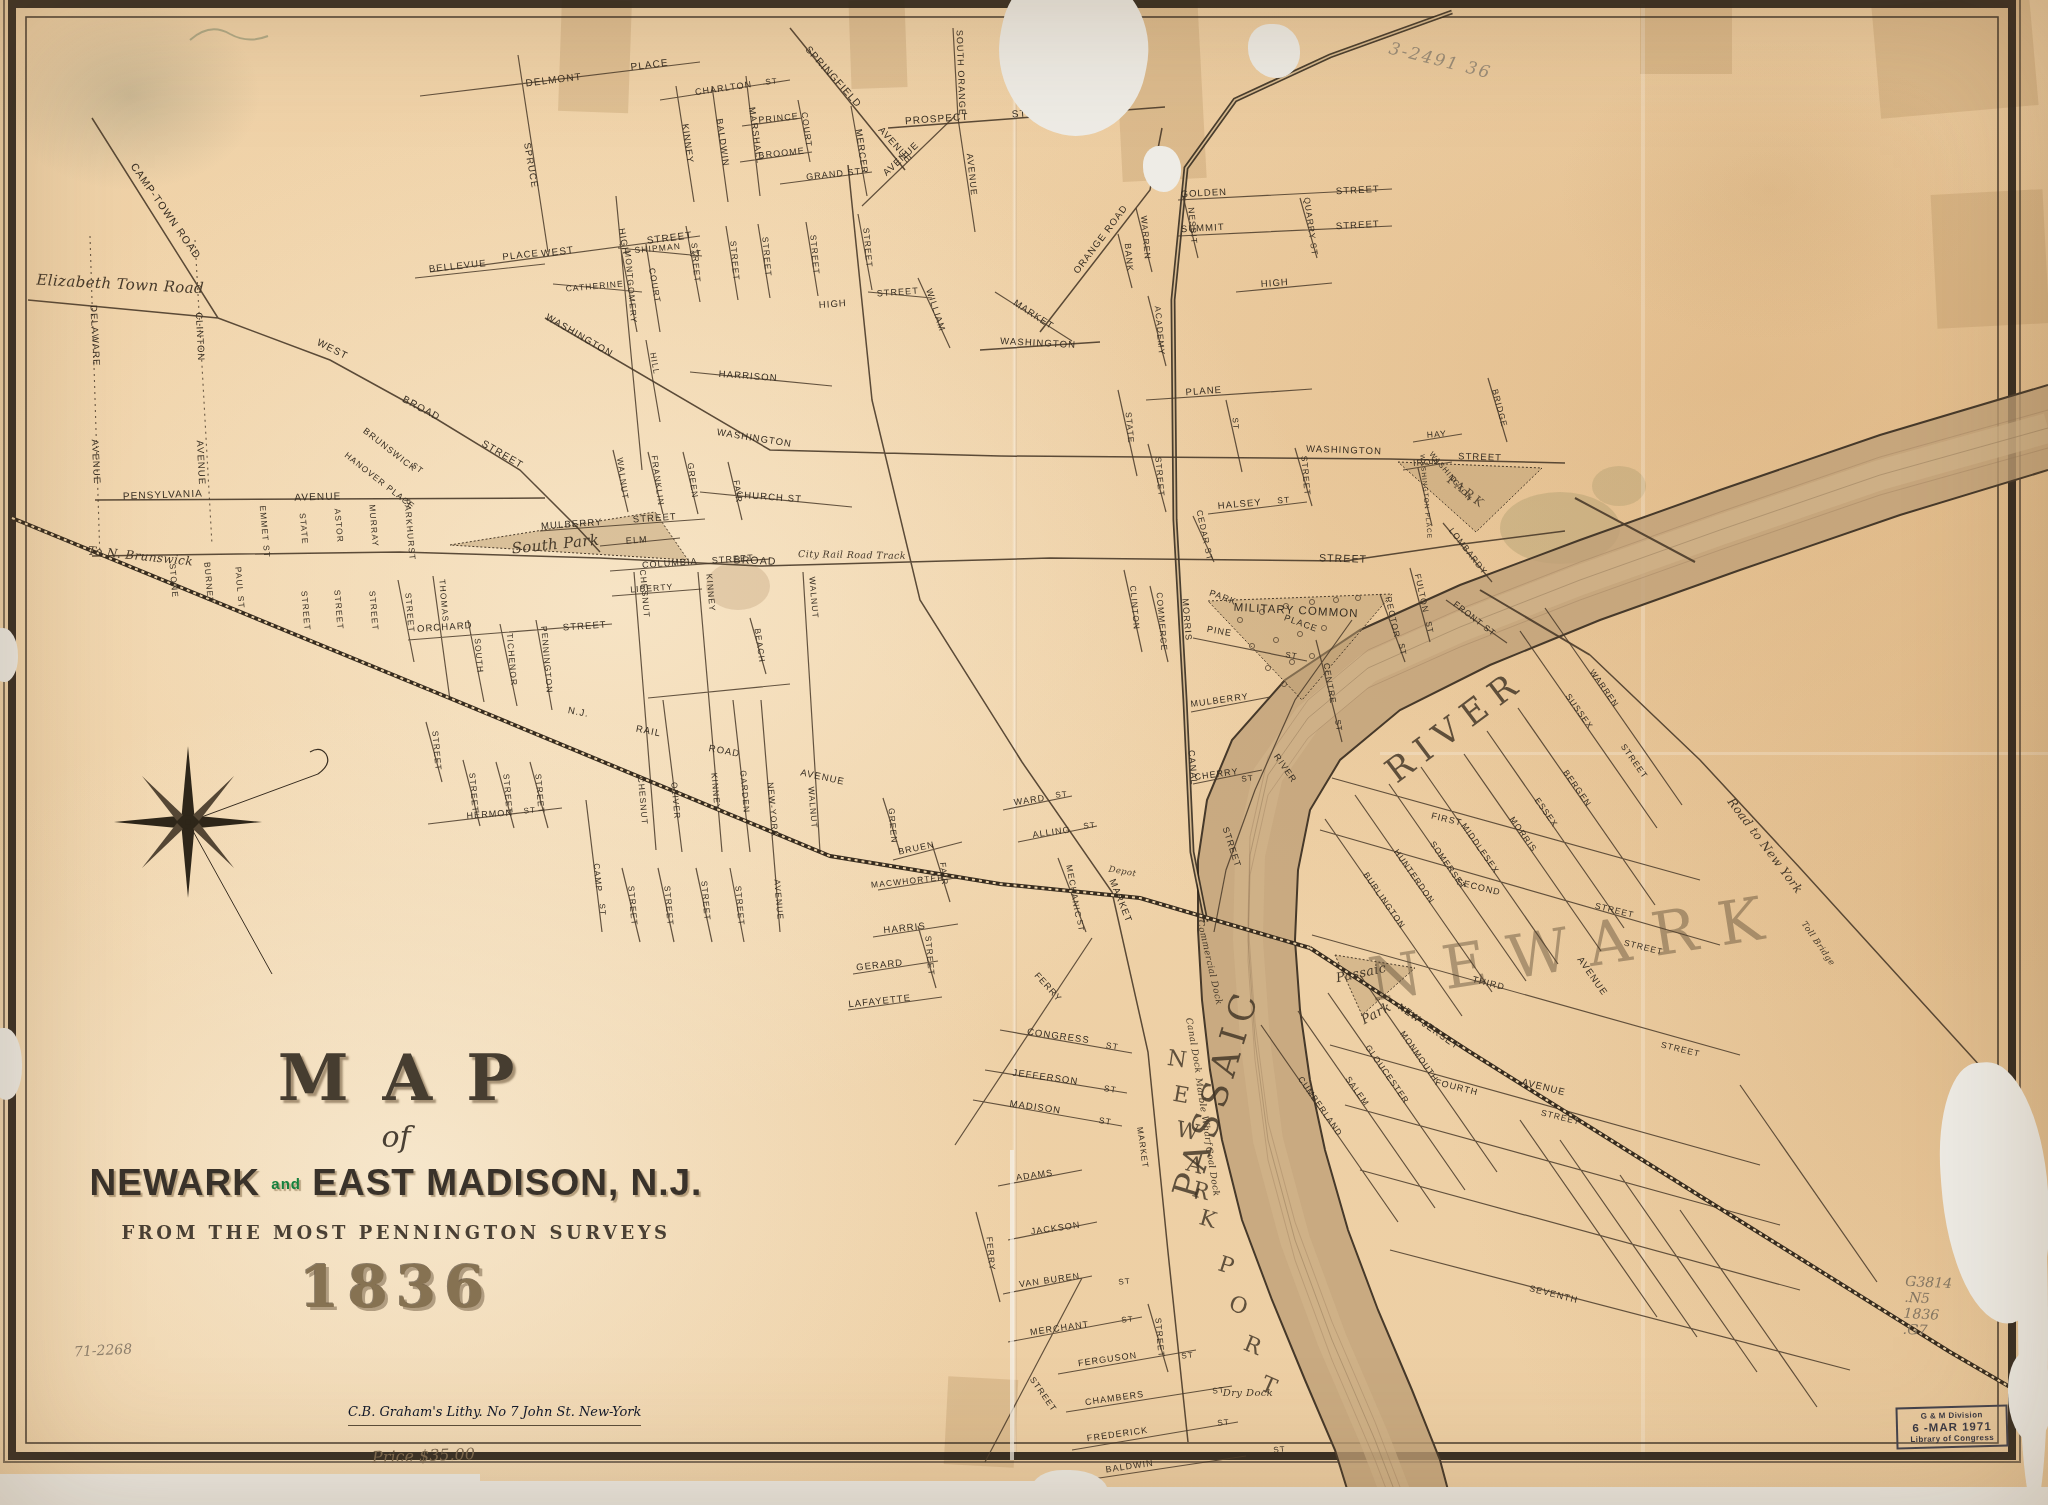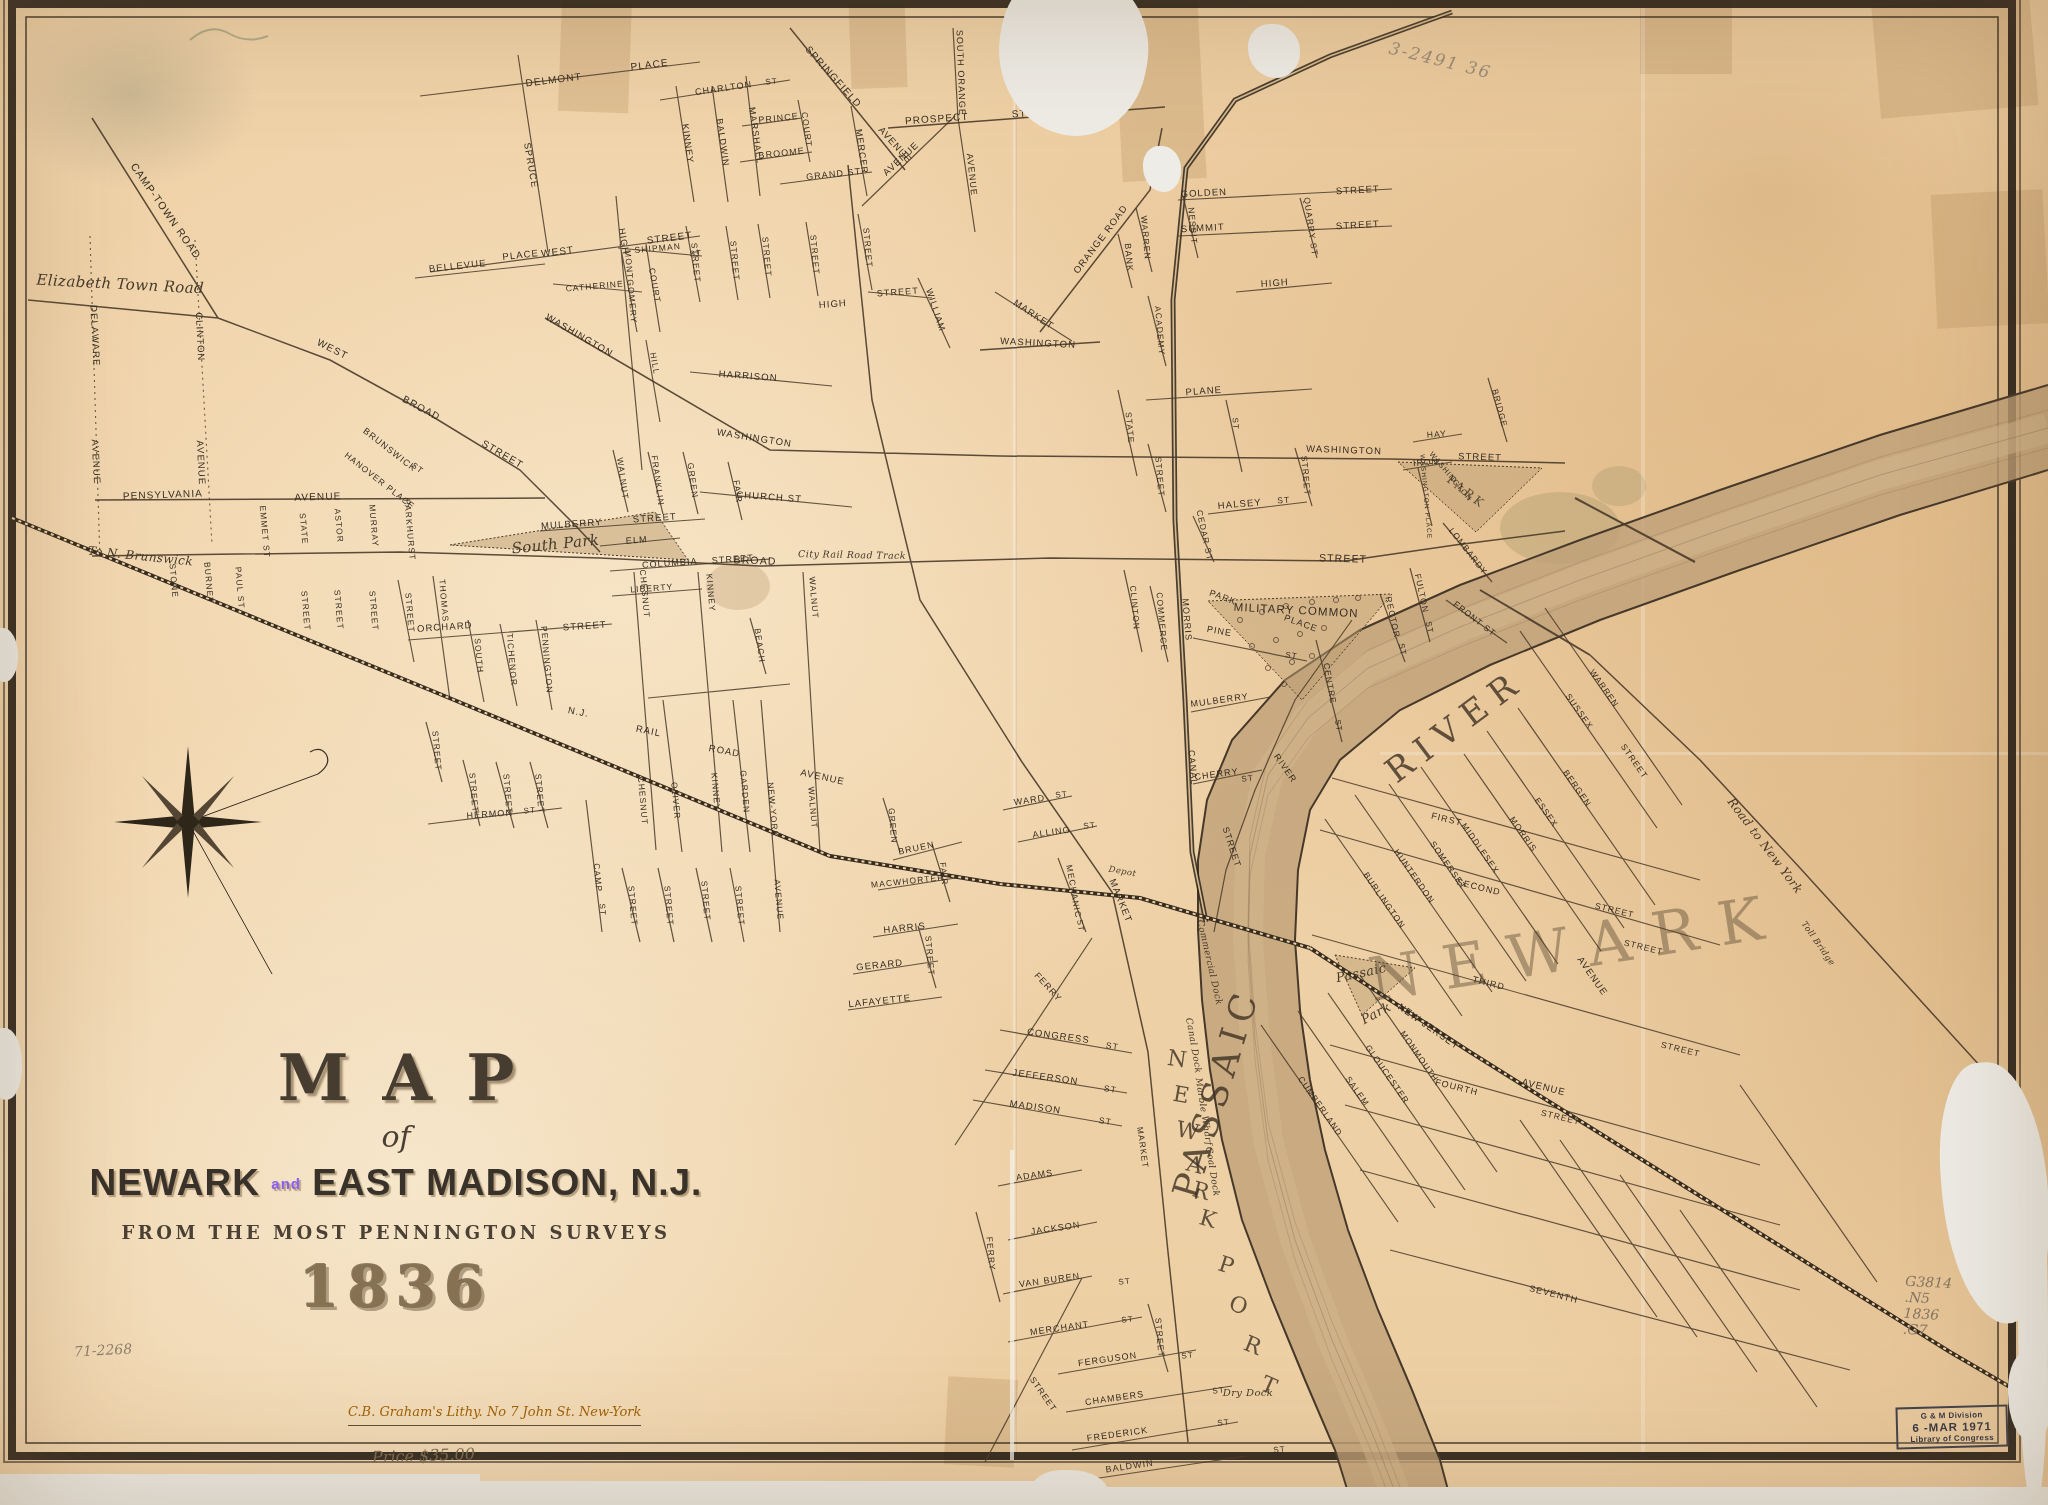--- a/index.html
+++ b/index.html
@@ -24,27 +24,27 @@
   .st{font-family:"Liberation Sans",sans-serif;letter-spacing:1.1px;}
   .big{font-family:"DejaVu Serif",serif;fill:rgba(64,51,37,.82);}
   .big2{font-family:"DejaVu Serif",serif;fill:rgba(84,66,46,.42);}
   .scr{font-family:"DejaVu Serif",serif;font-style:italic;fill:#463a2b;letter-spacing:.4px;}
   .title-block{position:absolute;left:71px;top:1040px;width:650px;text-align:center;color:#3f372c;}
   .t-map{font-family:"DejaVu Serif",serif;font-weight:bold;font-size:64px;letter-spacing:34px;
          text-indent:34px;margin:0;color:#463d30;text-shadow:3px 3px 2px rgba(96,74,48,.55);}
   .t-of{font-family:"DejaVu Serif",serif;font-style:italic;font-size:30px;margin:4px 0 0;color:#4a4034;}
   .t-main{font-family:"Liberation Sans",sans-serif;font-weight:bold;font-size:37px;letter-spacing:1px;
           margin:8px 0 0;color:#39322a;text-shadow:2px 2px 1px rgba(122,96,60,.5);white-space:nowrap;}
-  .t-main .and{font-size:15px;font-weight:bold;vertical-align:6px;color:#8b5cf6;}
+  .t-main .and{font-size:15px;font-weight:bold;vertical-align:6px;color:#15803d;}
   .t-sub{font-family:"DejaVu Serif",serif;font-weight:bold;font-size:18px;letter-spacing:3.5px;
          margin:18px 0 0;color:#4a4034;}
   .t-year{font-family:"DejaVu Serif",serif;font-weight:bold;font-size:58px;letter-spacing:8px;
           margin:10px 0 0;color:#8a male;color:#867252;text-shadow:3px 3px 0 rgba(96,76,50,.45),-1px -1px 0 rgba(70,56,40,.6);}
   .imprint{position:absolute;left:348px;top:1404px;font-family:"DejaVu Serif",serif;font-style:italic;
-           font-size:13px;color:#a16207;border-bottom:1.5px solid #5a4c3a;padding-bottom:6px;}
+           font-size:13px;color:#0f172a;border-bottom:1.5px solid #5a4c3a;padding-bottom:6px;}
   .price{position:absolute;left:372px;top:1446px;font-family:"DejaVu Serif",serif;font-style:italic;
          font-size:16px;color:#7d6a50;transform:rotate(-2deg);}
   .negnum{position:absolute;left:74px;top:1342px;font-family:"DejaVu Serif",serif;font-style:italic;
           font-size:14px;color:#8d7f6c;transform:rotate(-3deg);}
   .callnum{position:absolute;left:1904px;top:1274px;font-family:"DejaVu Serif",serif;font-style:italic;
            font-size:14px;line-height:16px;color:#857763;transform:rotate(3deg);}
   .pencil-tr{position:absolute;left:1388px;top:50px;font-family:"DejaVu Serif",serif;font-style:italic;
              font-size:17px;letter-spacing:2px;color:#9a8c78;transform:rotate(14deg);}
   .stamp{position:absolute;left:1896px;top:1406px;width:104px;border:2px solid #43424c;
          color:#3a3944;text-align:center;padding:3px 2px;transform:rotate(-1.5deg);

